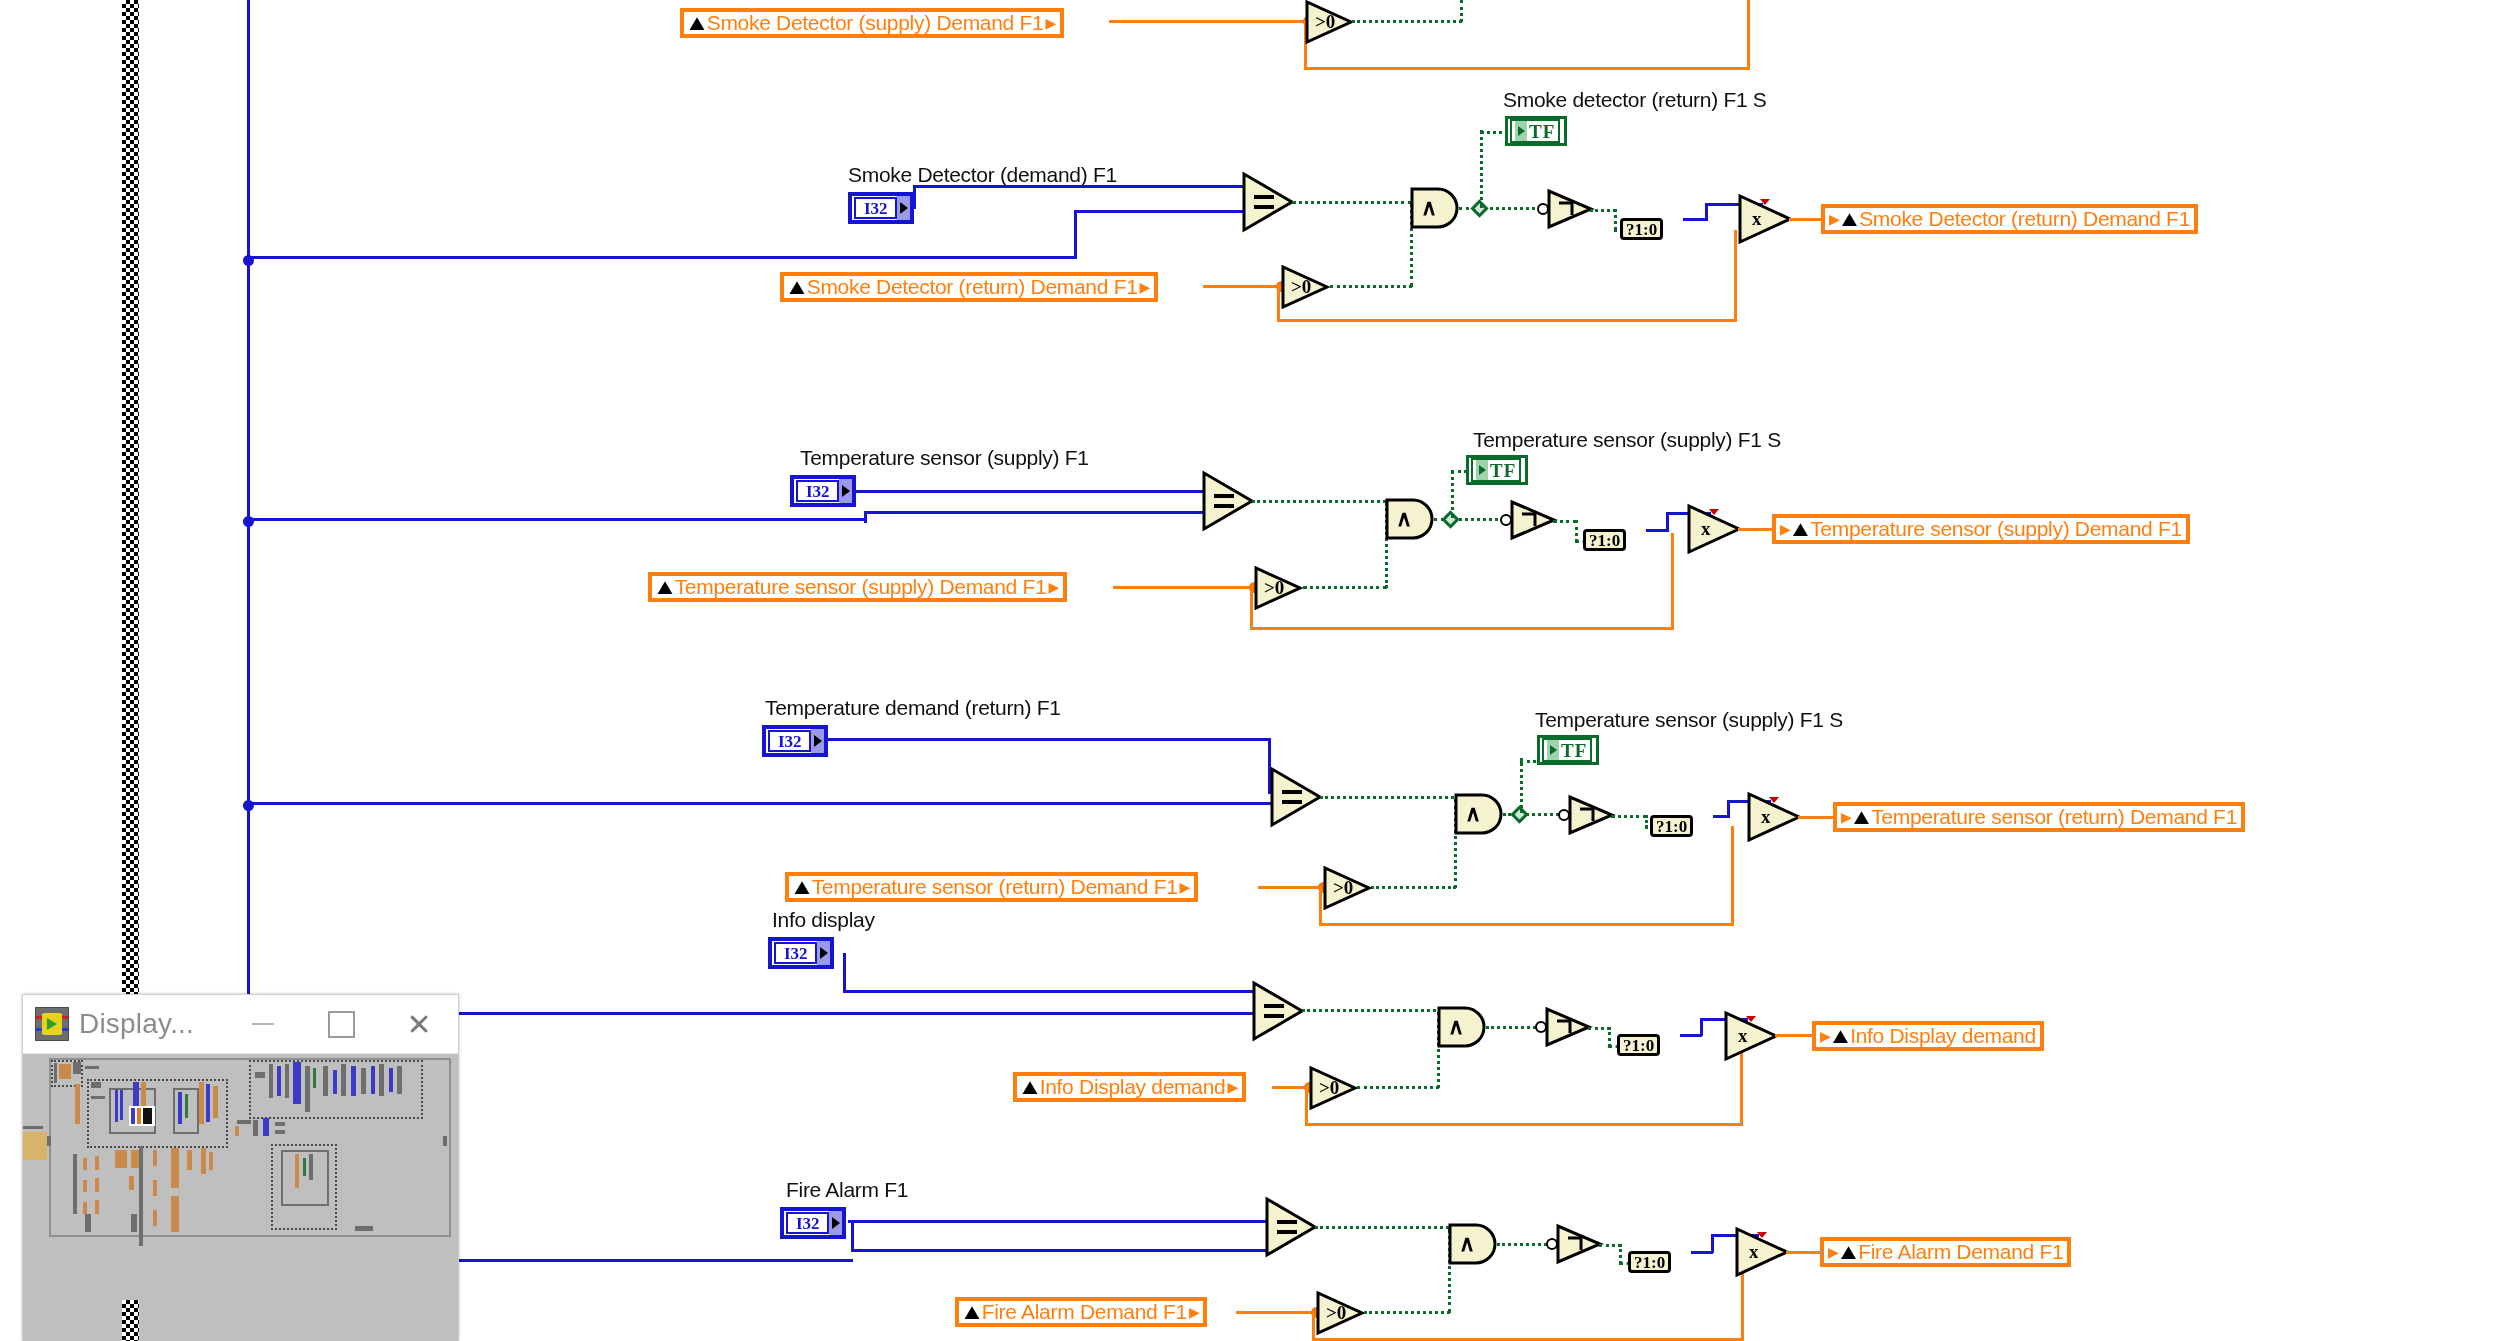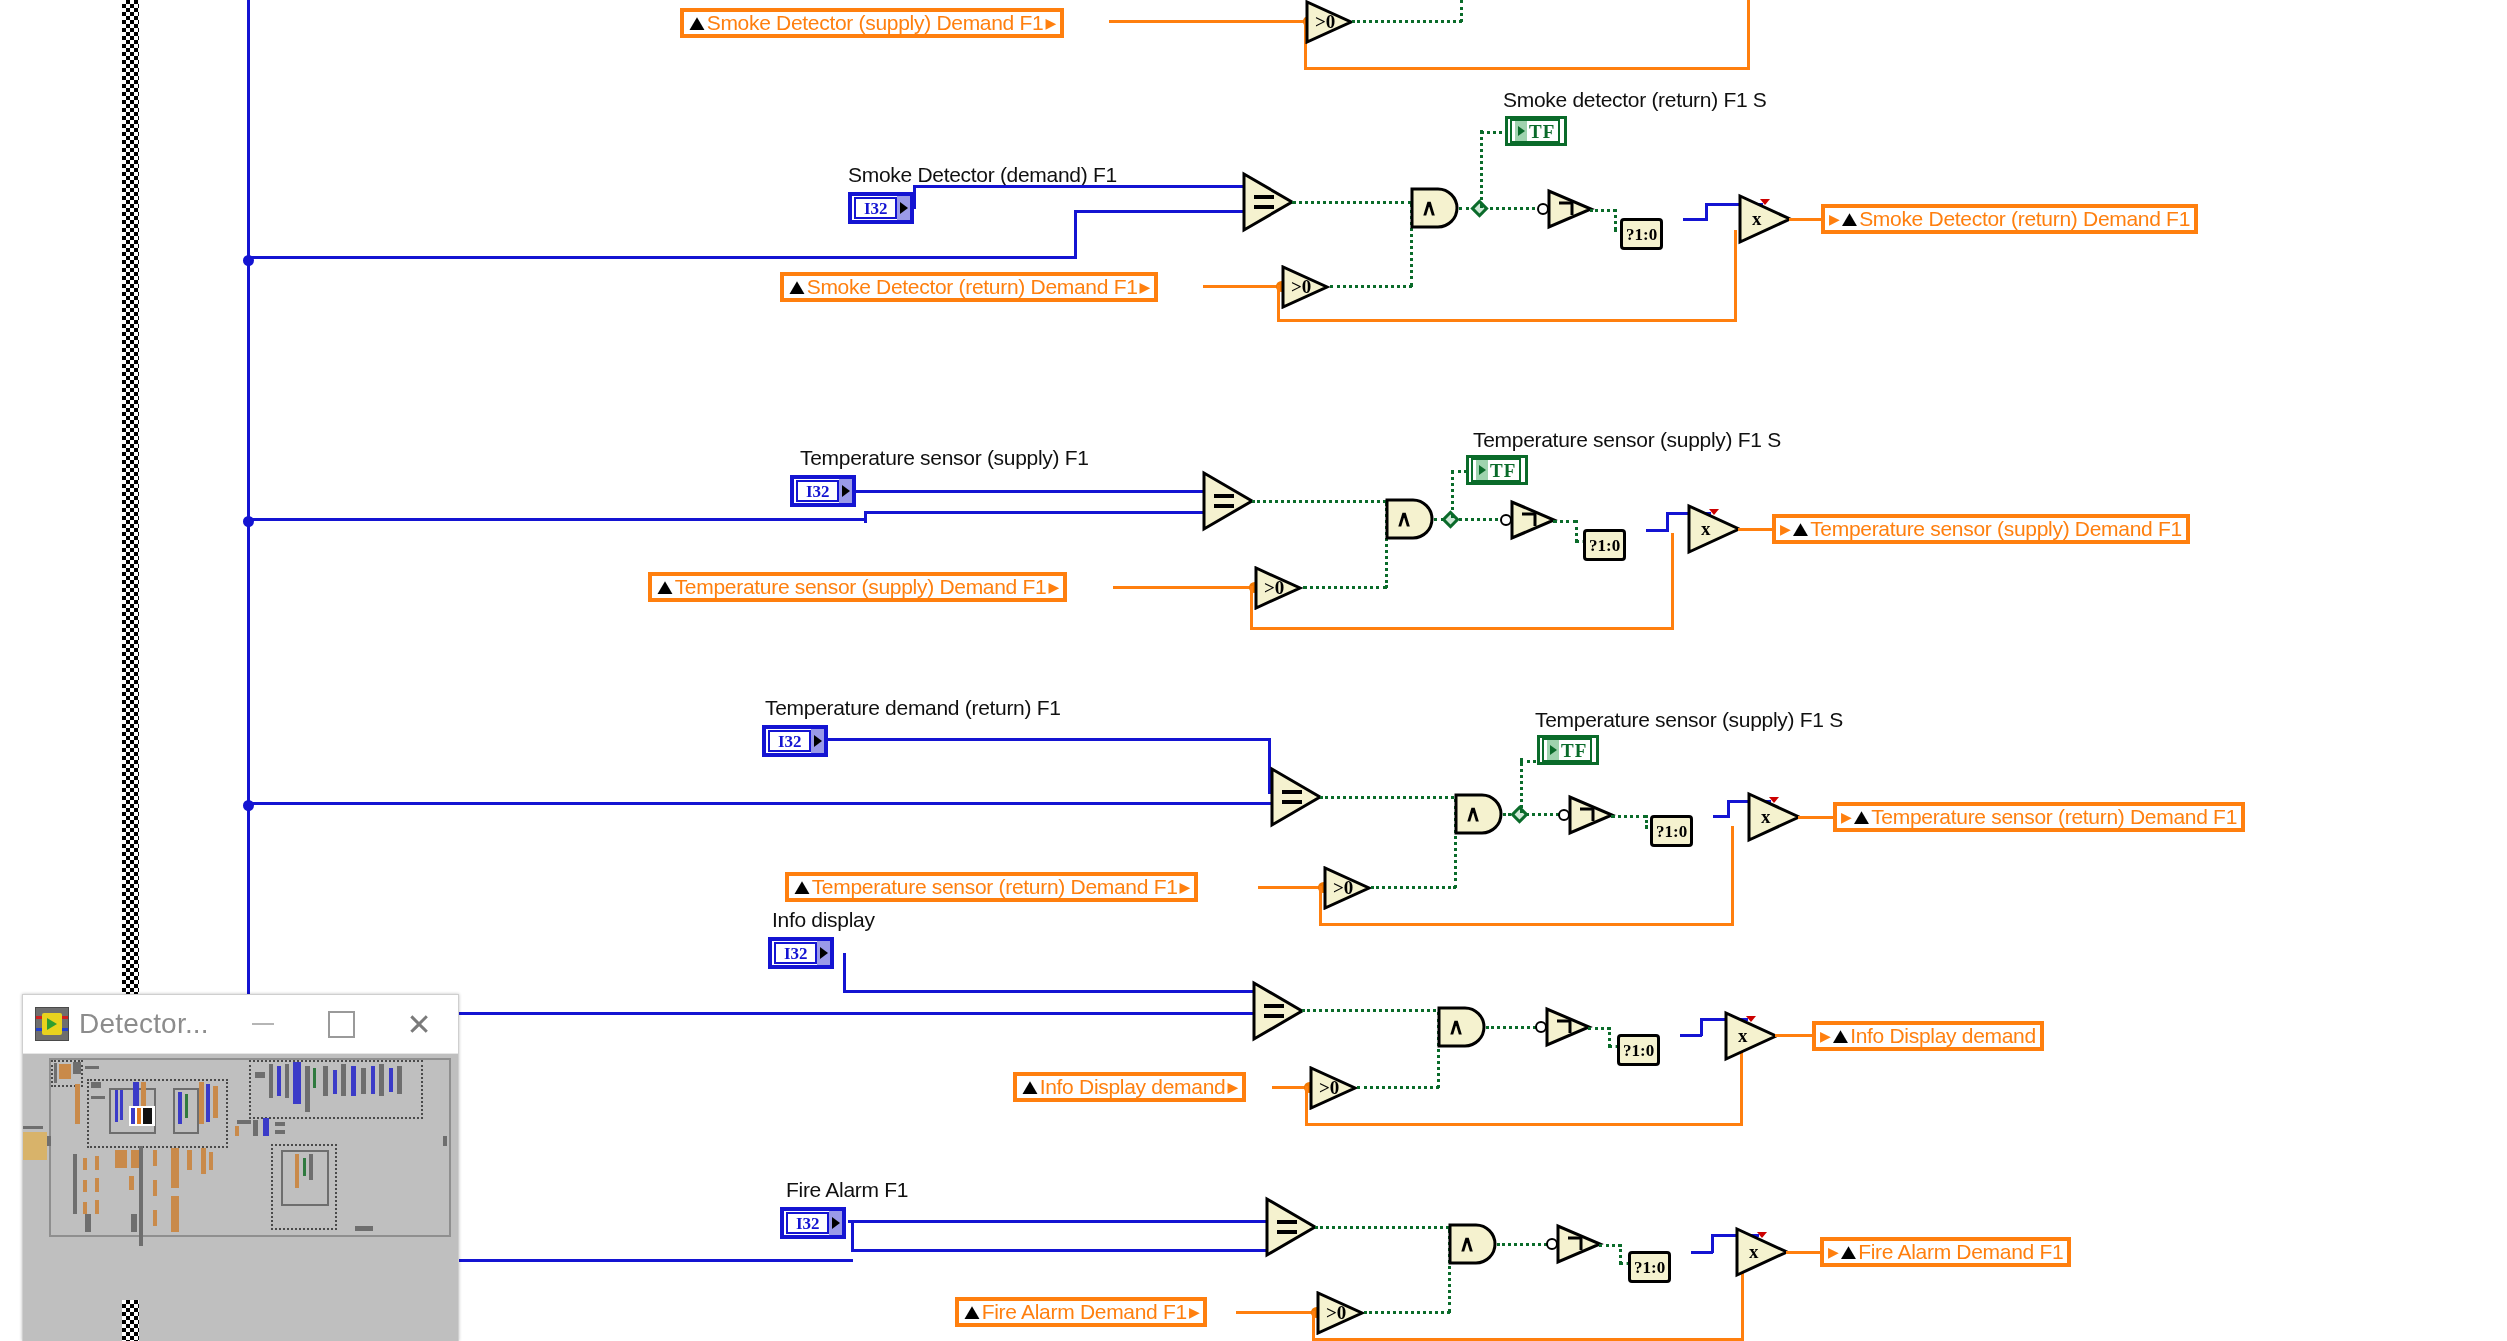--- a/index.html
+++ b/index.html
@@ -105,21 +105,21 @@
 
   
   .andg{position:absolute;}
 
   
   .sel{
     position:absolute;
     border:3px solid #000;
     background:#f5f2cf;
     border-radius:4px;
-    height:32px;
+    height:22px;
     display:flex;align-items:center;justify-content:center;
     padding:0 3px;
     box-sizing:border-box;
     font-family:"Liberation Serif",serif;
     font-weight:bold;font-size:17px;color:#000;
     line-height:1;
   }
 
   
   .lbl{position:absolute;font-family:"Liberation Sans",sans-serif;
@@ -655,21 +655,21 @@
   <div id="navwin" style="left:22px;top:994px;width:437px;height:347px;">
     <div id="navtitle">
       <span class="ico">
         <span class="r1"></span>
           <span class="r2"></span>
         <span class="b1"></span>
           <span class="b2"></span>
         <span class="yel"></span>
           <span class="grn"></span>
       </span>
-      <span class="ttl">Detector...</span>
+      <span class="ttl">Display...</span>
       <span class="wbtn">
           <span class="min"></span>
         </span>
       <span class="wbtn">
           <span class="max"></span>
         </span>
       <span class="wbtn" style="font-size:30px;">✕</span>
     </div>
     <div id="navbody" style="height:288px;">
 

